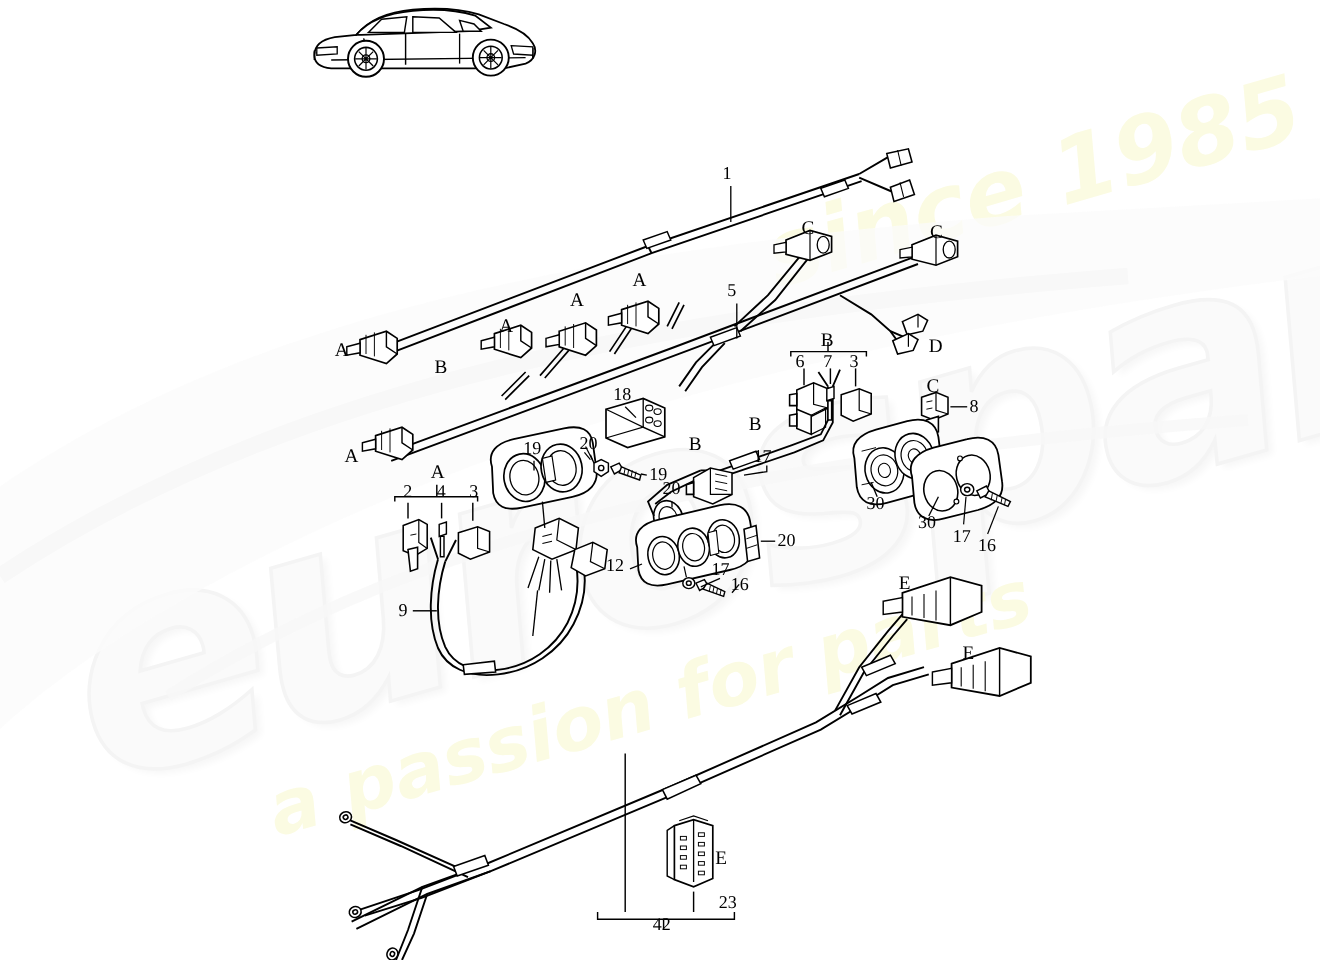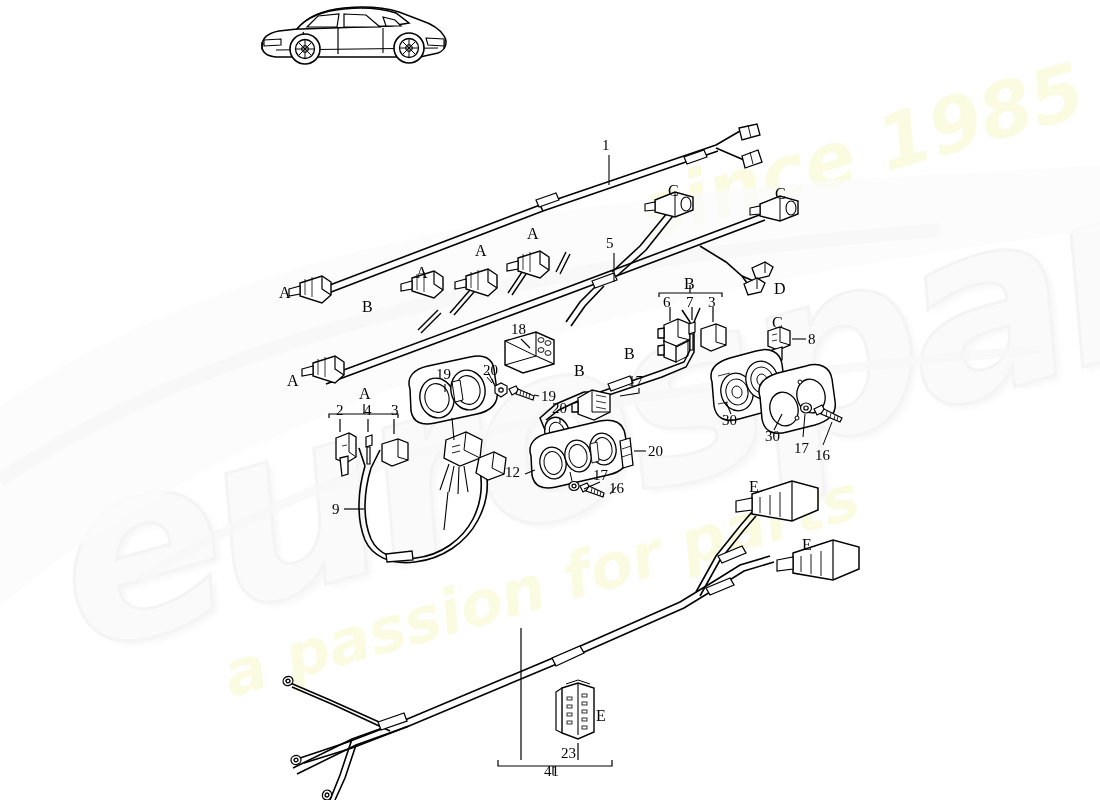--- a/index.html
+++ b/index.html
@@ -480,22 +480,22 @@
   <div class="lbl" style="left:552px;top:401px">20</div>
   <div class="lbl" style="left:505px;top:465px">12</div>
   <div class="lbl" style="left:609px;top:481px">16</div>
   <div class="lbl" style="left:593px;top:468px">17</div>
   <div class="lbl" style="left:648px;top:444px">20</div>
   <div class="lbl" style="left:511px;top:322px">18</div>
   <div class="lbl" style="left:722px;top:413px">30</div>
   <div class="lbl" style="left:765px;top:429px">30</div>
   <div class="lbl" style="left:794px;top:441px">17</div>
   <div class="lbl" style="left:815px;top:448px">16</div>
-  <div class="lbl" style="left:544px;top:764px">41</div>
-  <div class="lbl" style="left:561px;top:746px">23</div>
+  <div class="lbl" style="left:544px;top:764px">42</div>
+  <div class="lbl" style="left:599px;top:746px">23</div>
 
   <div class="lbl letter" style="left:279px;top:285px">A</div>
   <div class="lbl letter" style="left:416px;top:265px">A</div>
   <div class="lbl letter" style="left:475px;top:243px">A</div>
   <div class="lbl letter" style="left:527px;top:226px">A</div>
   <div class="lbl letter" style="left:287px;top:373px">A</div>
 
   <div class="lbl letter" style="left:362px;top:299px">B</div>
   <div class="lbl letter" style="left:574px;top:363px">B</div>
   <div class="lbl letter" style="left:624px;top:346px">B</div>

